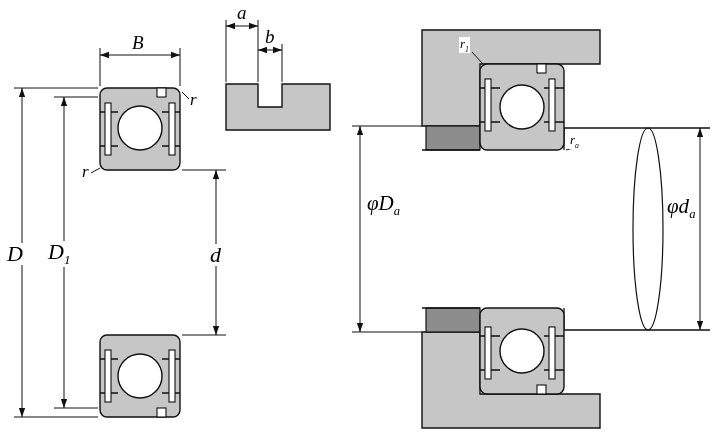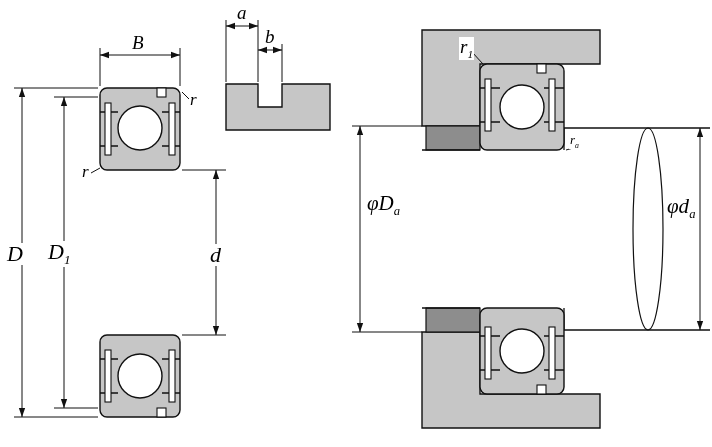--- a/index.html
+++ b/index.html
@@ -163,21 +163,21 @@
     <span>r</span>
   </span>
 
   <span class="dim-label" style="left:236px;top:3px;font-size:19px">
     <span>a</span>
   </span>
   <span class="dim-label" style="left:264px;top:27px;font-size:19px">
     <span>b</span>
   </span>
 
-  <span class="dim-label" style="left:459px;top:37px;font-size:19px">
+  <span class="dim-label" style="left:459px;top:37px;font-size:13px">
     <span>r</span><sub>1</sub>
   </span>
   <span class="dim-label" style="left:569px;top:133px;font-size:13px">
     <span>r</span><sub>a</sub>
   </span>
   <span class="dim-label" style="left:366px;top:193px;font-size:21px">
     <span>φD</span><sub>a</sub>
   </span>
   <span class="dim-label" style="left:666px;top:196px;font-size:21px">
     <span>φd</span><sub>a</sub>

